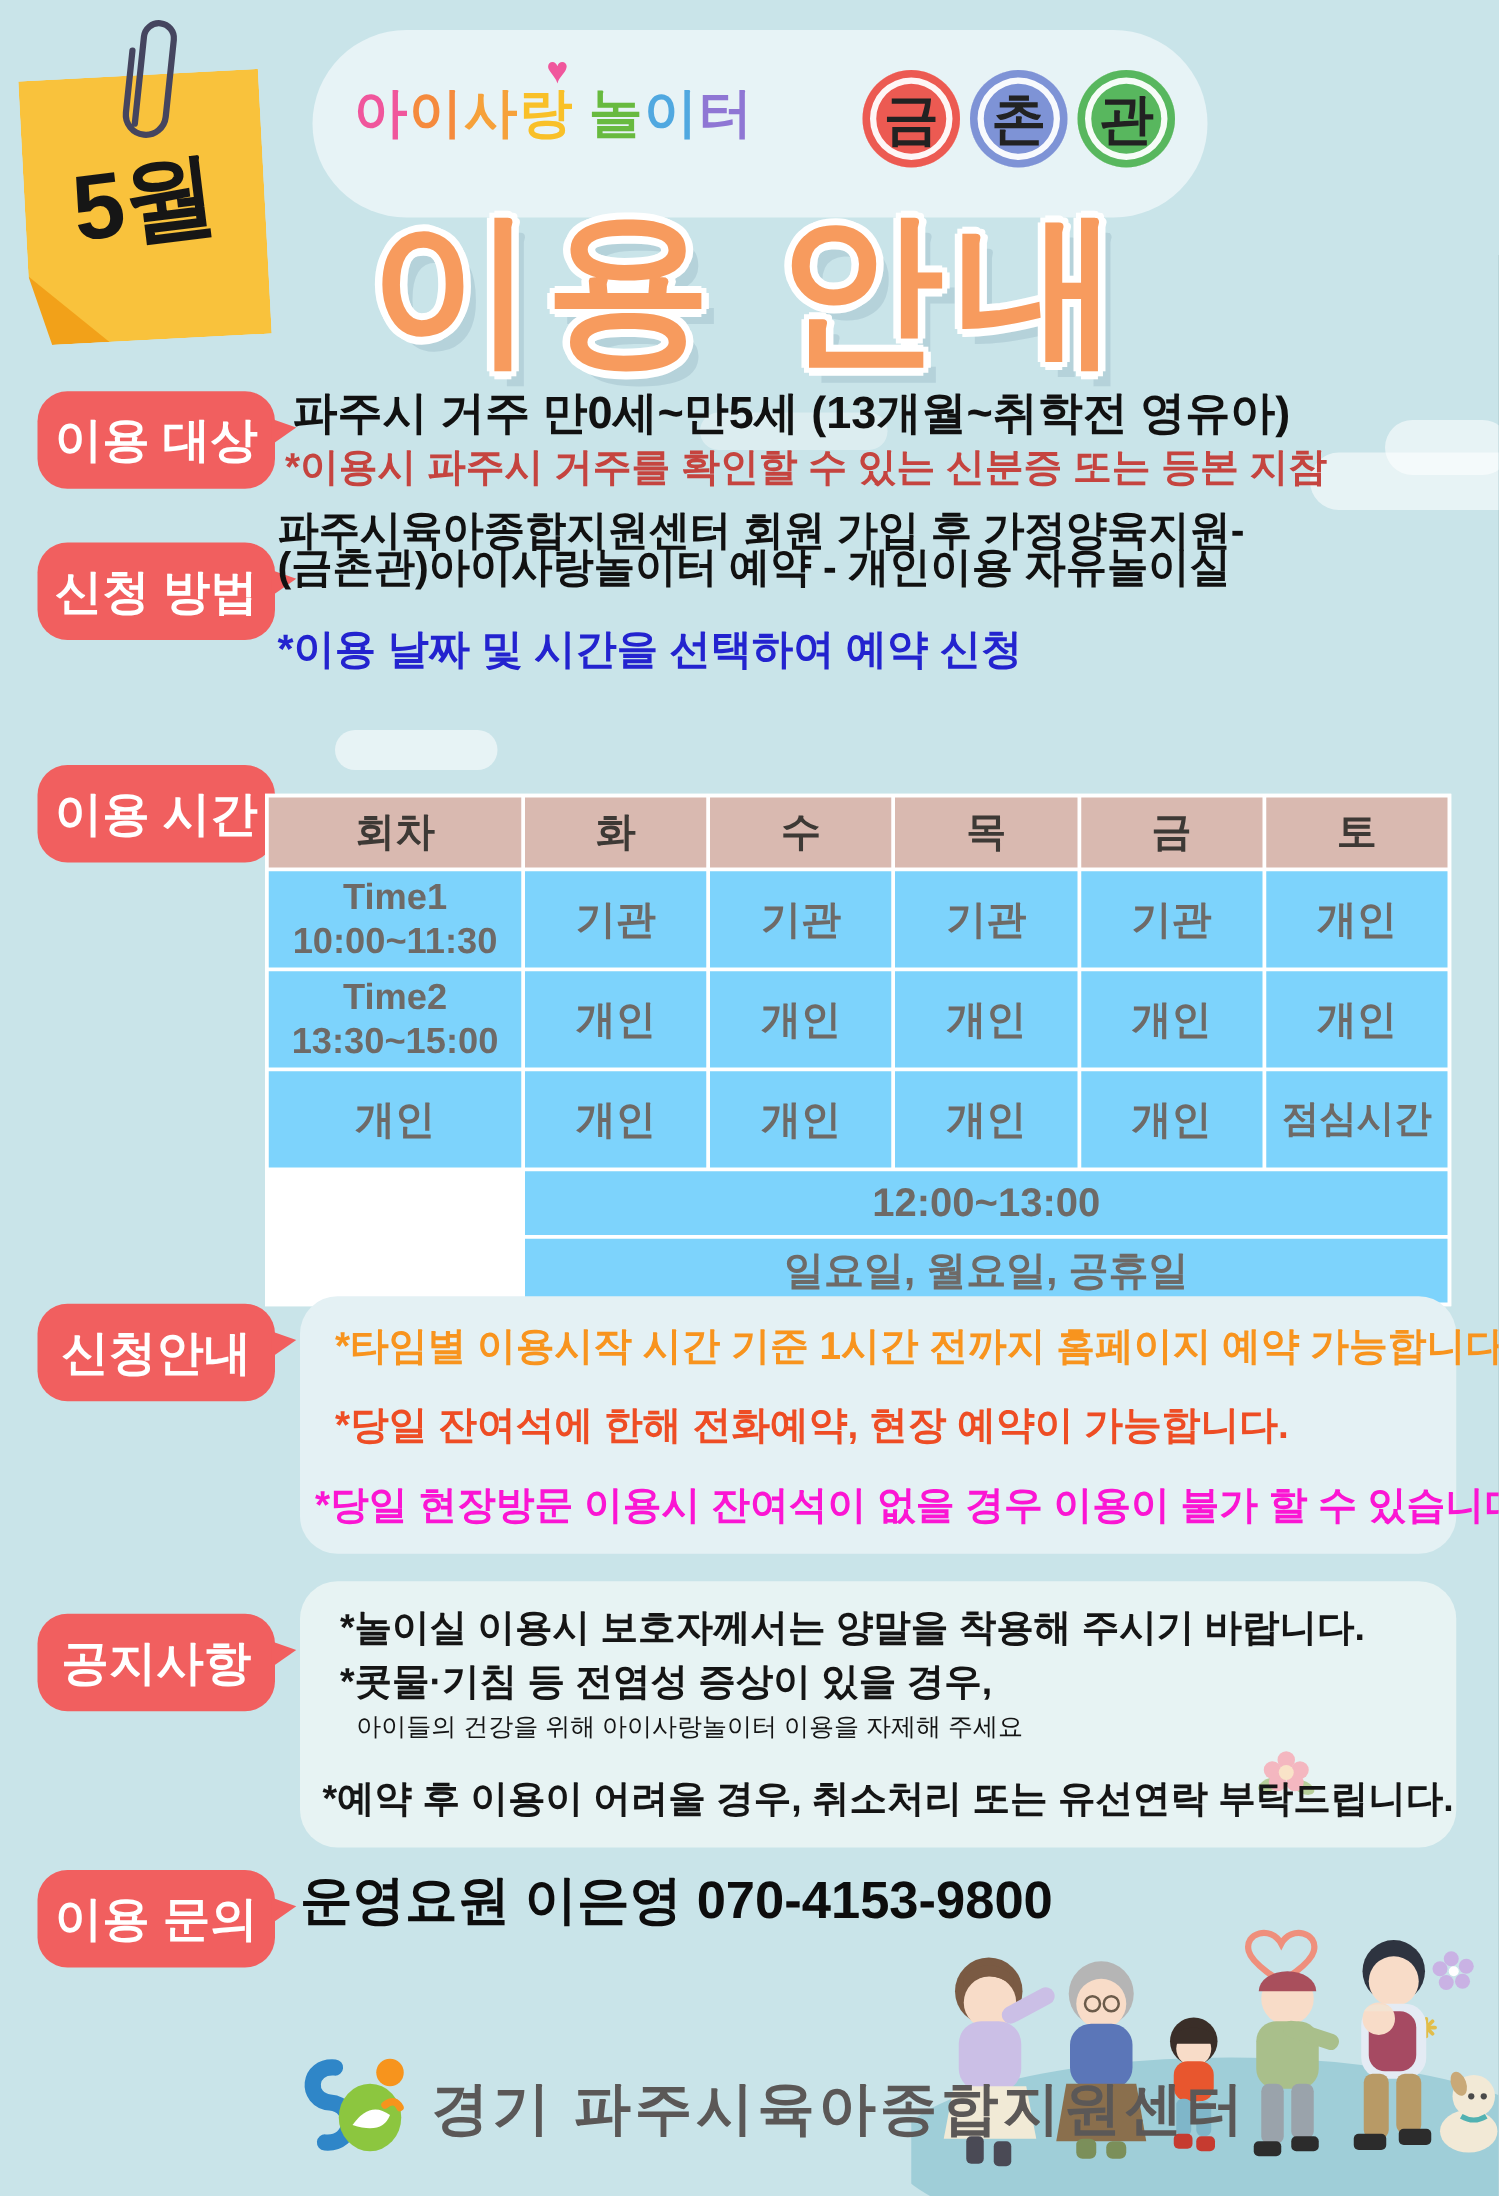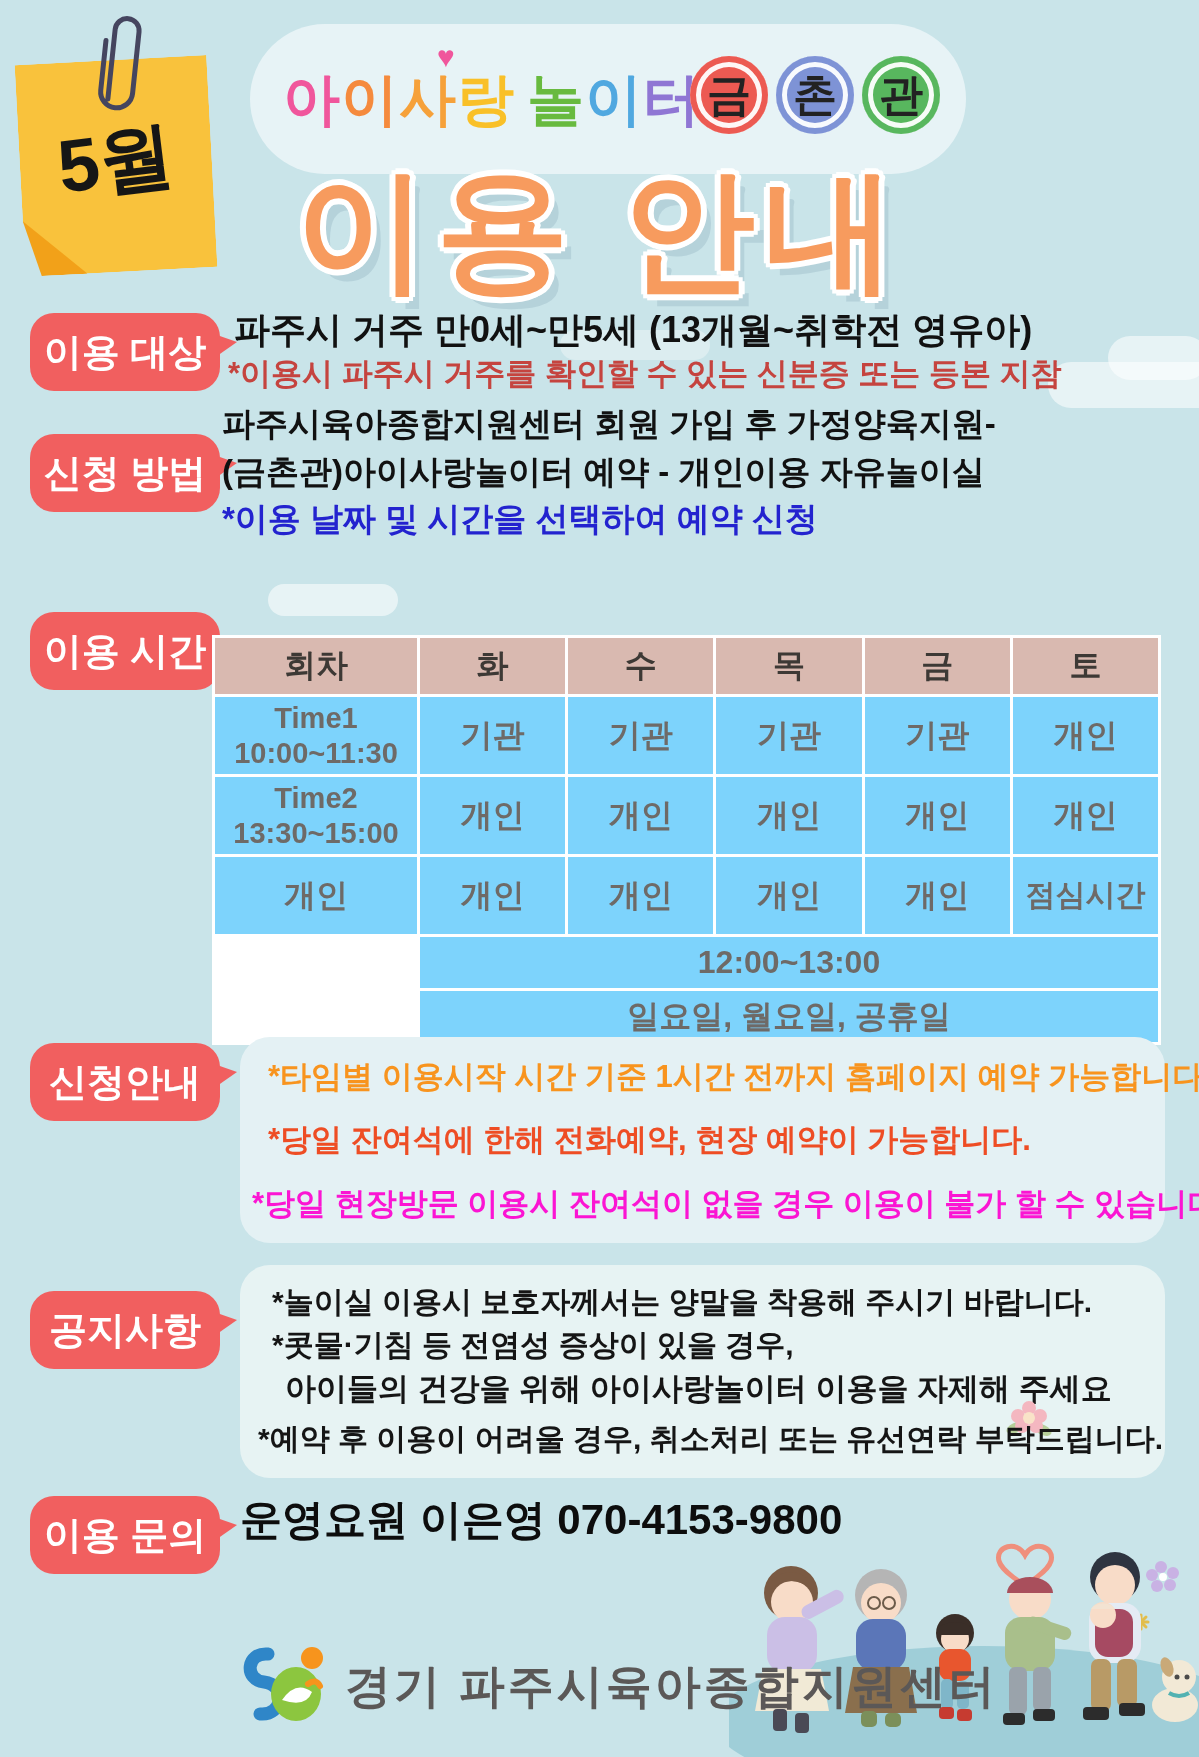--- a/index.html
+++ b/index.html
@@ -15,21 +15,21 @@
   .cloud-c{left:560px; top:330px; width:150px; height:30px; background:rgba(255,255,255,.35);}
 
   
   .note{position:absolute; left:20px; top:60px; width:192px; height:212px; transform:rotate(-3deg);}
   .note-body{position:absolute; inset:0; background:#f9c23c; clip-path:polygon(0 0,100% 0,100% 100%,30% 100%,0 74%);}
   .note-fold{position:absolute; left:0; bottom:0; width:62px; height:58px; background:#f2a119; clip-path:polygon(0 4%,100% 100%,26% 100%);}
   .note-month{position:absolute; left:0; right:0; top:52px; text-align:center; font-size:74px; font-weight:900; color:#161616; transform:rotate(-4deg);}
   .clip{position:absolute; left:96px; top:8px; width:48px; height:104px;}
 
   
-  .logo-text{position:absolute; left:283px; top:62px; font-size:57px; font-weight:900; letter-spacing:1px; white-space:nowrap;}
+  .logo-text{position:absolute; left:283px; top:62px; font-size:43px; font-weight:900; letter-spacing:1px; white-space:nowrap;}
   .logo-text .l0{color:#f0569c;} .logo-text .l1{color:#f58a3d;} .logo-text .l2{color:#f6a13a;}
   .logo-text .l3{color:#f9c028;} .logo-text .l4{color:#68ba3f; margin-left:12px;}
   .logo-text .l5{color:#50a8e0;} .logo-text .l6{color:#8f76d4;}
   .logo-heart{position:absolute; left:437px; top:40px; font-size:30px; color:#f0569c;}
   .branch{position:absolute; left:690px; top:56px; display:flex; gap:8px;}
   .branch .circle{width:78px; height:78px; border-radius:50%; display:flex; align-items:center; justify-content:center;
     font-size:44px; font-weight:900; color:#222;}
   .c-geum{background:#ec5a52; box-shadow:inset 0 0 0 6px #ec5a52, inset 0 0 0 11px rgba(255,255,255,.95);}
   .c-chon{background:#7e93d6; box-shadow:inset 0 0 0 6px #7e93d6, inset 0 0 0 11px rgba(255,255,255,.95);}
   .c-gwan{background:#58b75e; box-shadow:inset 0 0 0 6px #58b75e, inset 0 0 0 11px rgba(255,255,255,.95);}
@@ -45,21 +45,21 @@
     display:flex; align-items:center; justify-content:center; color:#fff; font-size:38px; font-weight:800;}
   .bubble::after{content:""; position:absolute; right:-17px; top:22px; width:0; height:0;
     border-left:20px solid #f15f5f; border-top:7px solid transparent; border-bottom:14px solid transparent;}
   .b-target{top:313px;} .b-apply{top:434px;} .b-hours{top:612px;}
   .b-notice{top:1043px;} .b-announce{top:1291px;} .b-contact{top:1496px;}
 
   .line{position:absolute; white-space:nowrap; font-weight:800;text-align:right;}
   .t-main{left:234px; top:306px; font-size:36px; color:#111;}
   .t-sub{left:228px; top:353px; font-size:31px; color:#c5443f;}
   .a-1{left:222px; top:402px; font-size:33px; color:#111;}
-  .a-2{left:222px; top:450px; font-size:33px; color:#111;}
+  .a-2{left:222px; top:432px; font-size:33px; color:#111;}
   .a-3{left:222px; top:497px; font-size:33px; color:#2323cf;}
 
   
   .schedule{position:absolute; left:212px; top:612px; width:943px; display:grid;
     grid-template-columns:202px repeat(5,1fr); grid-template-rows:56px 77px 77px 77px 51px 51px;
     gap:3px; background:#fff; border:3px solid #fff;margin-top:23px;}
   .schedule .th{background:#d9b9b0; color:#3d3935; font-size:32px; font-weight:800;
     display:flex; align-items:center; justify-content:center;}
   .schedule .td{background:#7dd3fc; color:#6e6a67; font-size:32px; font-weight:800;
     display:flex; align-items:center; justify-content:center;}
@@ -69,21 +69,21 @@
 
   
   .panel{position:absolute; left:240px; width:925px; background:#e4f1f4; border-radius:30px;}
   .p-notice{top:1037px; height:206px;}
   .p-announce{top:1265px; height:213px; background:#e7f3f3;}
   .n-1{left:268px; top:1056px; font-size:31px; color:#f8941e;}
   .n-2{left:268px; top:1119px; font-size:31px; color:#ee4d24;}
   .n-3{left:252px; top:1183px; font-size:31px; color:#fb15d3;}
   .g-1{left:272px; top:1282px; font-size:30px; color:#151515; font-weight:700;}
   .g-2{left:272px; top:1325px; font-size:30px; color:#151515; font-weight:700;}
-  .g-3{left:285px; top:1368px; font-size:31px; color:#151515; font-weight:700;}
+  .g-3{left:285px; top:1368px; font-size:20px; color:#151515; font-weight:400;}
   .g-4{left:258px; top:1419px; font-size:30px; color:#151515; font-weight:700;}
 
   .contact-text{left:240px; top:1492px; font-size:42px; font-weight:900; color:#0d0d0d;}
 
   
   .org-mark{position:absolute; left:238px; top:1642px; width:96px; height:90px;}
   .org-name{position:absolute; left:345px; top:1656px; font-size:46px; font-weight:600; color:#5b5857; letter-spacing:3px; white-space:nowrap;}
 
   .family{position:absolute; left:729px; top:1517px; width:470px; height:240px;}
   .flower-deco{position:absolute; left:1005px; top:1398px; width:48px; height:42px;}

